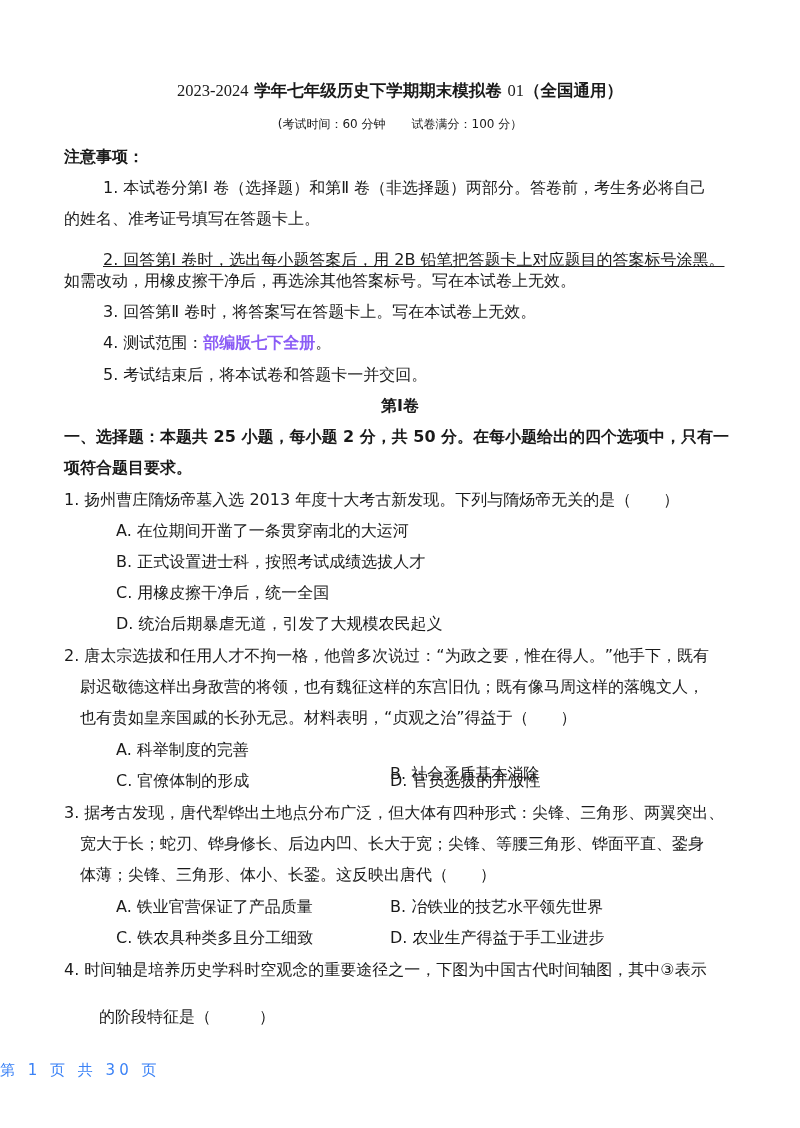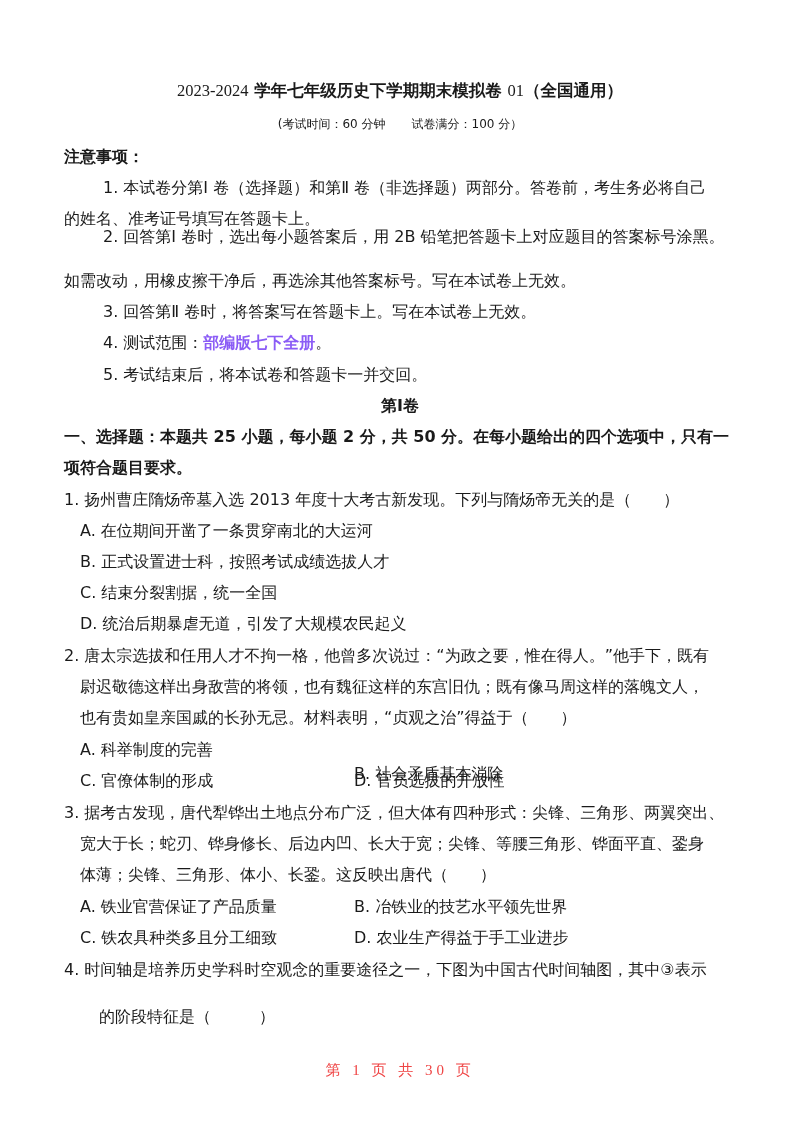--- a/index.html
+++ b/index.html
@@ -10,22 +10,22 @@
   }
   .page { position: absolute; left: 0; top: 0; width: 800px; height: 796px; }
   .line { position: absolute; white-space: nowrap; font-size: 16px; line-height: 22px; }
   .title { left: 0; width: 800px; text-align: center; top: 80px; font-size: 16.5px; font-weight: bold; }
   .title .num { font-family: "Liberation Serif", serif; font-weight: normal; }
   .subtitle { left: 0; width: 800px; text-align: center; top: 113px; font-size: 12px; }
   .subtitle .gap { display: inline-block; width: 26px; }
   .bold { font-weight: bold; }
   .blue { color: #8b5cf6; font-weight: bold; }
   .center { left: 0; width: 800px; text-align: center; }
-  .footer { left: 0; width: 800px; text-align: center; top: 1059px; color: #ef4444; font-size: 15px; letter-spacing: 4px; font-family: Liberation Serif, serif; }
-  .opt { position: absolute; white-space: nowrap; font-size: 16px; line-height: 22px; }
+  .footer { left: 0; width: 800px; top: 1059px; color: #3b82f6; font-size: 15px; letter-spacing: 4px; }
+  .opt { position: absolute; white-space: nowrap; font-size: 16px; line-height: 22px; margin-left: 36px; }
 </style>
 </head>
 <body>
 
 <div class="page">
 
   <div class="line title">
     <span class="num">2023-2024</span>
     <span>学年七年级历史下学期期末模拟卷</span>
     <span class="num">01</span><span>（全国通用）</span>
@@ -33,40 +33,40 @@
 
   <div class="line subtitle">
     <span>(考试时间：60 分钟</span><span class="gap"></span><span>试卷满分：100 分）</span>
   </div>
 
   <div class="line bold" style="left:64px; top:146px;">注意事项：</div>
 
   <div class="line" style="left:103px; top:177px;">1. 本试卷分第Ⅰ 卷（选择题）和第Ⅱ 卷（非选择题）两部分。答卷前，考生务必将自己</div>
   <div class="line" style="left:64px; top:208px;">的姓名、准考证号填写在答题卡上。</div>
 
-  <div class="line" style="left:103px; top:226px;">2. 回答第Ⅰ 卷时，选出每小题答案后，用 2B 铅笔把答题卡上对应题目的答案标号涂黑。</div>
+  <div class="line" style="left:103px; top:249px;text-decoration:underline;">2. 回答第Ⅰ 卷时，选出每小题答案后，用 2B 铅笔把答题卡上对应题目的答案标号涂黑。</div>
   <div class="line" style="left:64px; top:270px;">如需改动，用橡皮擦干净后，再选涂其他答案标号。写在本试卷上无效。</div>
 
   <div class="line" style="left:103px; top:301px;">3. 回答第Ⅱ 卷时，将答案写在答题卡上。写在本试卷上无效。</div>
 
   <div class="line" style="left:103px; top:332px;">
     <span>4. 测试范围：</span><span class="blue">部编版七下全册</span><span>。</span>
   </div>
 
   <div class="line" style="left:103px; top:364px;">5. 考试结束后，将本试卷和答题卡一并交回。</div>
 
   <div class="line bold center" style="top:395px;">第Ⅰ卷</div>
 
   <div class="line bold" style="left:64px; top:426px;">一、选择题：本题共 25 小题，每小题 2 分，共 50 分。在每小题给出的四个选项中，只有一</div>
   <div class="line bold" style="left:64px; top:457px;">项符合题目要求。</div>
 
   <div class="line" style="left:64px; top:489px;">1. 扬州曹庄隋炀帝墓入选 2013 年度十大考古新发现。下列与隋炀帝无关的是（　　）</div>
   <div class="opt" style="left:80px; top:520px;">A. 在位期间开凿了一条贯穿南北的大运河</div>
   <div class="opt" style="left:80px; top:551px;">B. 正式设置进士科，按照考试成绩选拔人才</div>
-  <div class="opt" style="left:80px; top:582px;">C. 结束分裂割据，统一全国</div>
+  <div class="opt" style="left:80px; top:582px;">C. 用橡皮擦干净后，统一全国</div>
   <div class="opt" style="left:80px; top:613px;">D. 统治后期暴虐无道，引发了大规模农民起义</div>
 
   <div class="line" style="left:64px; top:645px;">2. 唐太宗选拔和任用人才不拘一格，他曾多次说过：“为政之要，惟在得人。”他手下，既有</div>
   <div class="line" style="left:80px; top:676px;">尉迟敬德这样出身敌营的将领，也有魏征这样的东宫旧仇；既有像马周这样的落魄文人，</div>
   <div class="line" style="left:80px; top:707px;">也有贵如皇亲国戚的长孙无忌。材料表明，“贞观之治”得益于（　　）</div>
   <div class="opt" style="left:80px; top:739px;">A. 科举制度的完善</div>
   <div class="opt" style="left:354px; top:763px;">B. 社会矛盾基本消除</div>
   <div class="opt" style="left:80px; top:770px;">C. 官僚体制的形成</div>
   <div class="opt" style="left:354px; top:770px;">D. 官员选拔的开放性</div>
 

